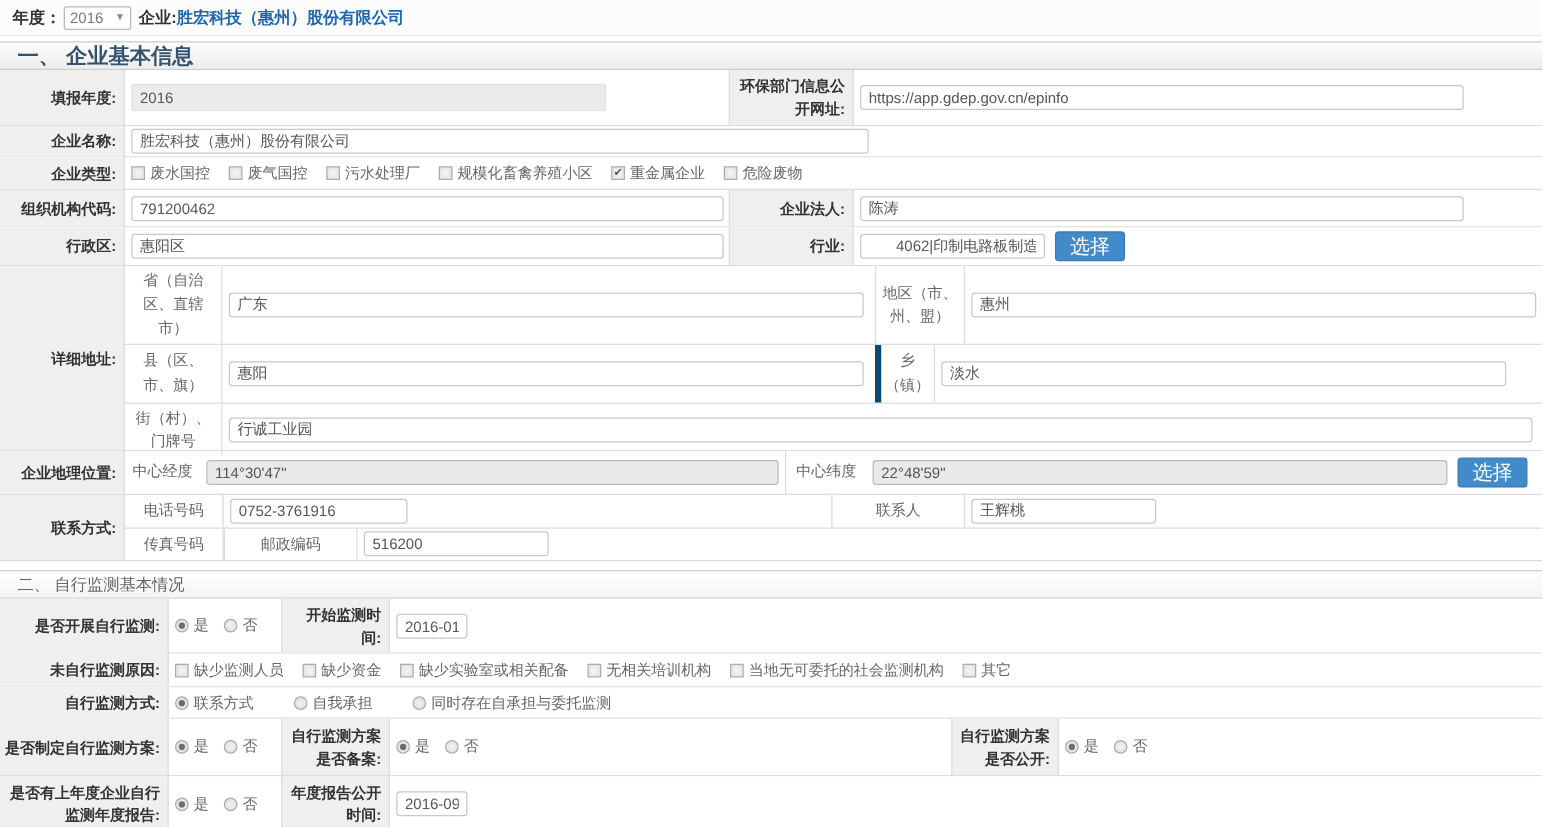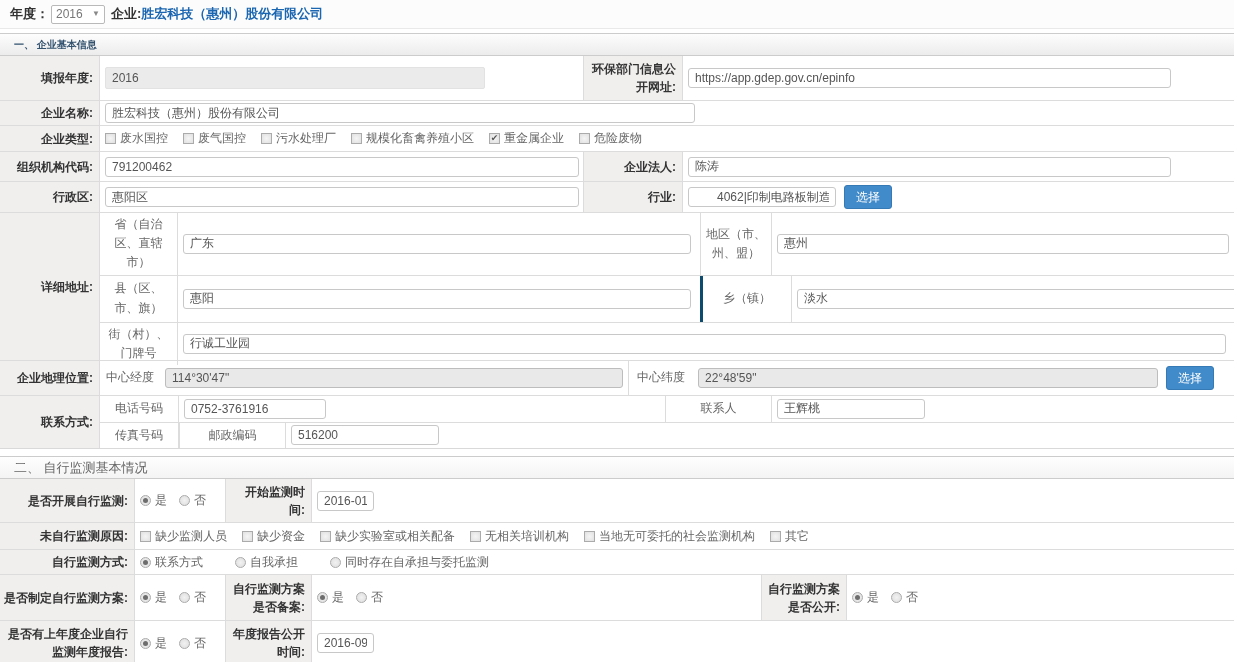--- a/index.html
+++ b/index.html
@@ -8,42 +8,42 @@
 
   
   .topbar { height:29px; display:flex; align-items:center; padding-left:10px; background:#fcfcfc; border-bottom:1px solid #e9e9e9; }
   .tb-label { font-weight:bold; color:#333; font-size:13px; }
   .year-select { display:inline-flex; align-items:center; justify-content:space-between; width:54px; height:19px; border:1px solid #b9b9b9; border-radius:2px; background:#fff; color:#777; font-size:12px; padding:0 4px; margin:0 6px 0 2px; cursor:default; }
   .caret { font-size:8px; color:#888; line-height:1; }
   .company-link { color:#1b66b1; font-weight:bold; font-size:13px; text-decoration:none; cursor:pointer; }
 
   
   .sec-hdr { height:23px; margin-top:4px; border:1px solid #cccccc; border-left:none; border-right:none; background:linear-gradient(#fdfdfd,#ececec); display:flex; align-items:center; padding-left:14px; }
-  .sec-hdr.s1 span { color:#33526f; font-weight:bold; font-size:10px; }
+  .sec-hdr.s1 span { color:#33526f; font-weight:bold; font-size:17px; }
   .sec-hdr.s2 { margin-top:7px; background:linear-gradient(#fefefe,#f4f4f4);text-align:right; }
   .sec-hdr.s2 span { color:#666; font-size:13px; }
 
   
   .tbl { width:1234px; border-bottom:1px solid #d9d9d9; }
   .row { display:flex; align-items:center; border-bottom:1px solid #dcdcdc; background:#fff; }
   .row.last { border-bottom:none; }
   .lbl { background:#f0efee; align-self:stretch; display:flex; align-items:center; justify-content:flex-end; text-align:right; padding:2px 6px 2px 4px; font-weight:bold; color:#333; border-right:1px solid #dcdcdc; border-left:1px solid #dcdcdc; line-height:1.5; flex:none; }
   .row > .lbl:first-child { border-left:none; }
   .cell { display:flex; align-items:center; padding-left:5px; flex:none; align-self:stretch; }
   .grow { flex:1 1 auto; }
   .albl { align-self:stretch; display:flex; align-items:center; justify-content:center; text-align:center; color:#666; padding:2px 5px; line-height:1.6; border-right:1px solid #dcdcdc; flex:none; }
   .sub { display:flex; flex-direction:column; align-self:stretch; }
   .srow { display:flex; align-items:center; border-bottom:1px solid #dcdcdc; flex:1; }
   .srow.last { border-bottom:none; }
 
   
   .inp { height:20px; border:1px solid #c8c8c8; border-radius:3px; padding:0 6px; font-size:12px; color:#555; background:#fff; font-family:inherit; }
   .inp.flat-ro { background:#ebebeb; border:1px solid #e2e2e2; border-radius:2px; height:22px; color:#555; }
   .inp.geo-ro { background:#e9e9e9; border:1px solid #bdbdbd; color:#555; }
-  .btn { background:#428bca; border:1px solid #3579b5; color:#fff; font-size:12px; border-radius:3px; height:24px; padding:0 11px; margin-left:8px; cursor:pointer; font-family:inherit; }
+  .btn { background:#428bca; border:1px solid #3579b5; color:#fff; font-size:16px; border-radius:3px; height:24px; padding:0 11px; margin-left:8px; cursor:pointer; font-family:inherit; }
 
   .opt { display:inline-flex; align-items:center; color:#666; cursor:pointer; white-space:nowrap; }
   .opt .txt { margin-left:4px; }
   .radio { width:11px; height:11px; border-radius:50%; border:1px solid #ababab; background:radial-gradient(#f2f2f2,#dcdcdc); display:inline-flex; align-items:center; justify-content:center; flex:none; }
   .radio.sel::after { content:""; width:5px; height:5px; border-radius:50%; background:#6d6d6d; display:block; }
   .cbx { width:11px; height:11px; border:1px solid #ababab; background:radial-gradient(#f5f5f5,#e0e0e0); display:inline-flex; align-items:center; justify-content:center; flex:none; font-size:9px; color:#555; line-height:1; }
   .cbx.checked::after { content:"\2714"; margin-top:-1px; }
   .gap14 > .opt { margin-right:15px; }
   .gap30 > .opt { margin-right:32px; }
   .ynq > .opt { margin-right:12px; }
@@ -151,21 +151,21 @@
           <div class="albl" style="width:72px;border-left:1px solid #dcdcdc">地区（市、州、盟）</div>
           <div class="cell grow">
             <input class="inp" style="width: 452px;" value="惠州">
           </div>
         </div>
         <div class="srow" style="flex:0 0 47px">
           <div class="albl" style="width:78px">县（区、市、旗）</div>
           <div class="cell" style="width:522px">
             <input class="inp" style="width: 508px;" value="惠阳">
           </div>
-          <div class="albl" style="width:92px;border-left:3px solid #0c4a6e">乡（镇）</div>
+          <div class="albl" style="width:48px;border-left:5px solid #0c4a6e">乡（镇）</div>
           <div class="cell grow">
             <input class="inp" style="width: 452px;" value="淡水">
           </div>
         </div>
         <div class="srow last">
           <div class="albl" style="width:78px">街（村）、门牌号</div>
           <div class="cell grow">
             <input class="inp" style="width: 1043px;" value="行诚工业园">
           </div>
         </div>

